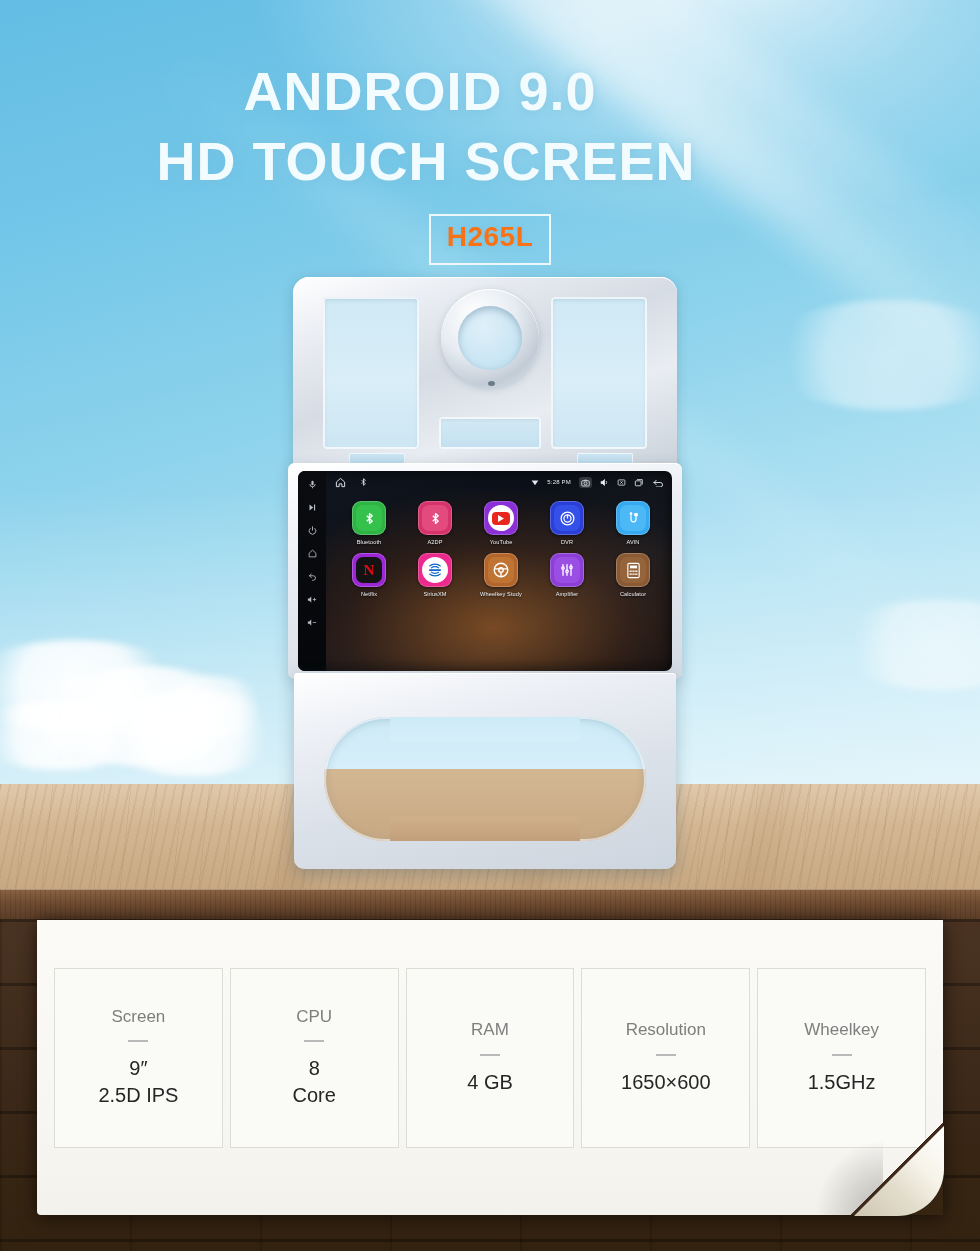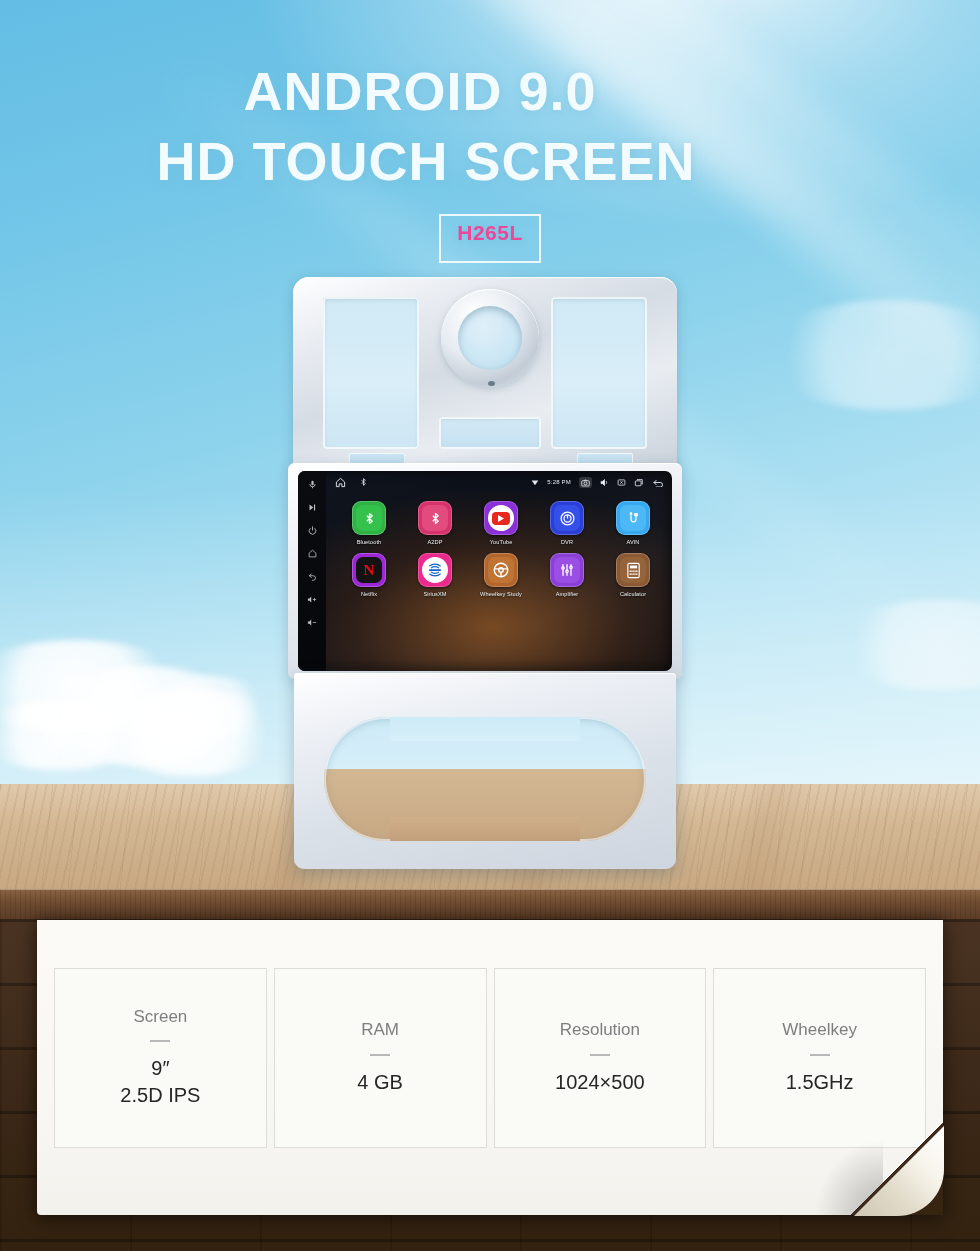--- a/index.html
+++ b/index.html
@@ -49,22 +49,22 @@
   .headline {
     position: absolute; left: 0; top: 56px; width: 840px;
     text-align: center; color: #f2fbfe;
     font-size: 54px; font-weight: bold; letter-spacing: 1px; line-height: 1.30;
     text-shadow: 0 2px 10px rgba(120,190,220,.55);
   }
   .headline .l2 { display: block; padding-left: 12px; }
   .badge-wrap { position: absolute; left: 0; top: 214px; width: 980px; text-align: center; }
   .badge {
     display: inline-block; border: 2px solid rgba(255,255,255,.85);
-    color: #ec4899; font-size: 21px; font-weight: bold; letter-spacing: .5px;
-    padding: 5px 16px 16px;
+    color: #f97316; font-size: 28px; font-weight: bold; letter-spacing: .5px;
+    padding: 5px 16px 10px;
     text-shadow: 0 1px 5px rgba(120,190,220,.5);
   }
 
   
   .table-top {
     position: absolute; left: 0; top: 784px; width: 980px; height: 105px;
     background:
       repeating-linear-gradient(102deg, rgba(150,110,70,.13) 0 2px, rgba(255,255,255,0) 2px 9px),
       repeating-linear-gradient(96deg, rgba(120,84,50,.10) 0 1px, rgba(255,255,255,0) 1px 26px),
       linear-gradient(180deg, #e0c9ab 0%, #d3b793 40%, #c7a883 100%);
@@ -539,32 +539,38 @@
 <div class="spec-card">
   <div class="spec-grid">
 
     <div class="spec-item">
       <div class="spec-label">Screen</div>
       <div class="spec-dash"></div>
       <div class="spec-value"><span style="white-space:pre-line">9″
 2.5D IPS</span></div>
     </div>
 
+    <div class="spec-item">
+      <div class="spec-label">CPU</div>
+      <div class="spec-dash"></div>
+      <div class="spec-value"><span style="white-space:pre-line">8
+Core</span></div>
+    </div>
 
     <div class="spec-item">
       <div class="spec-label">RAM</div>
       <div class="spec-dash"></div>
       <div class="spec-value"><span style="white-space:pre-line">4 GB</span></div>
     </div>
 
 
     <div class="spec-item">
       <div class="spec-label">Resolution</div>
       <div class="spec-dash"></div>
-      <div class="spec-value"><span style="white-space:pre-line">1024×500</span></div>
+      <div class="spec-value"><span style="white-space:pre-line">1650×600</span></div>
     </div>
 
     <div class="spec-item">
       <div class="spec-label">Wheelkey</div>
       <div class="spec-dash"></div>
       <div class="spec-value"><span style="white-space:pre-line">1.5GHz</span></div>
     </div>
 
   </div>
 

